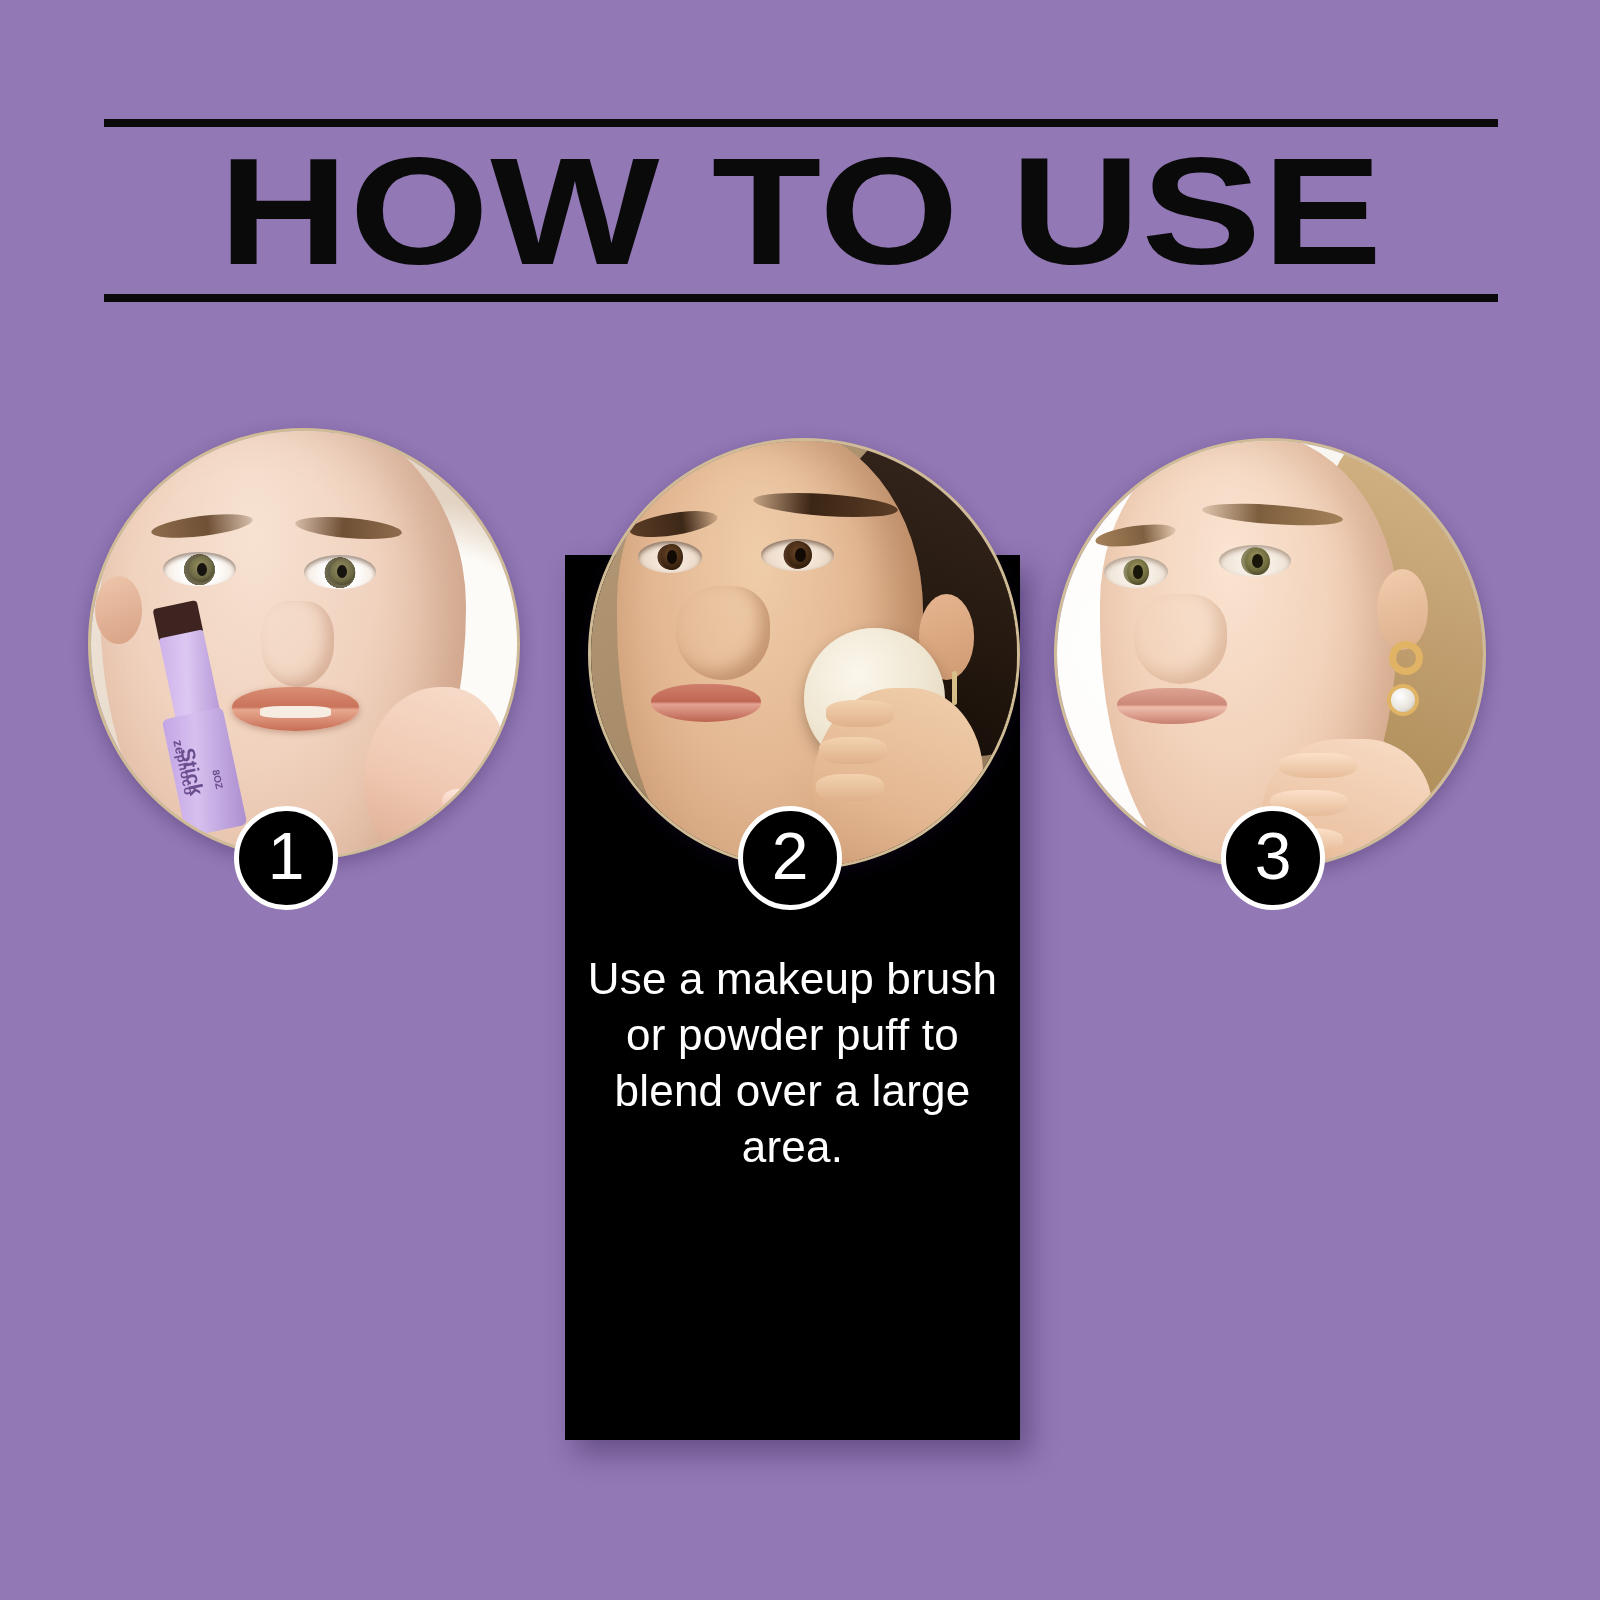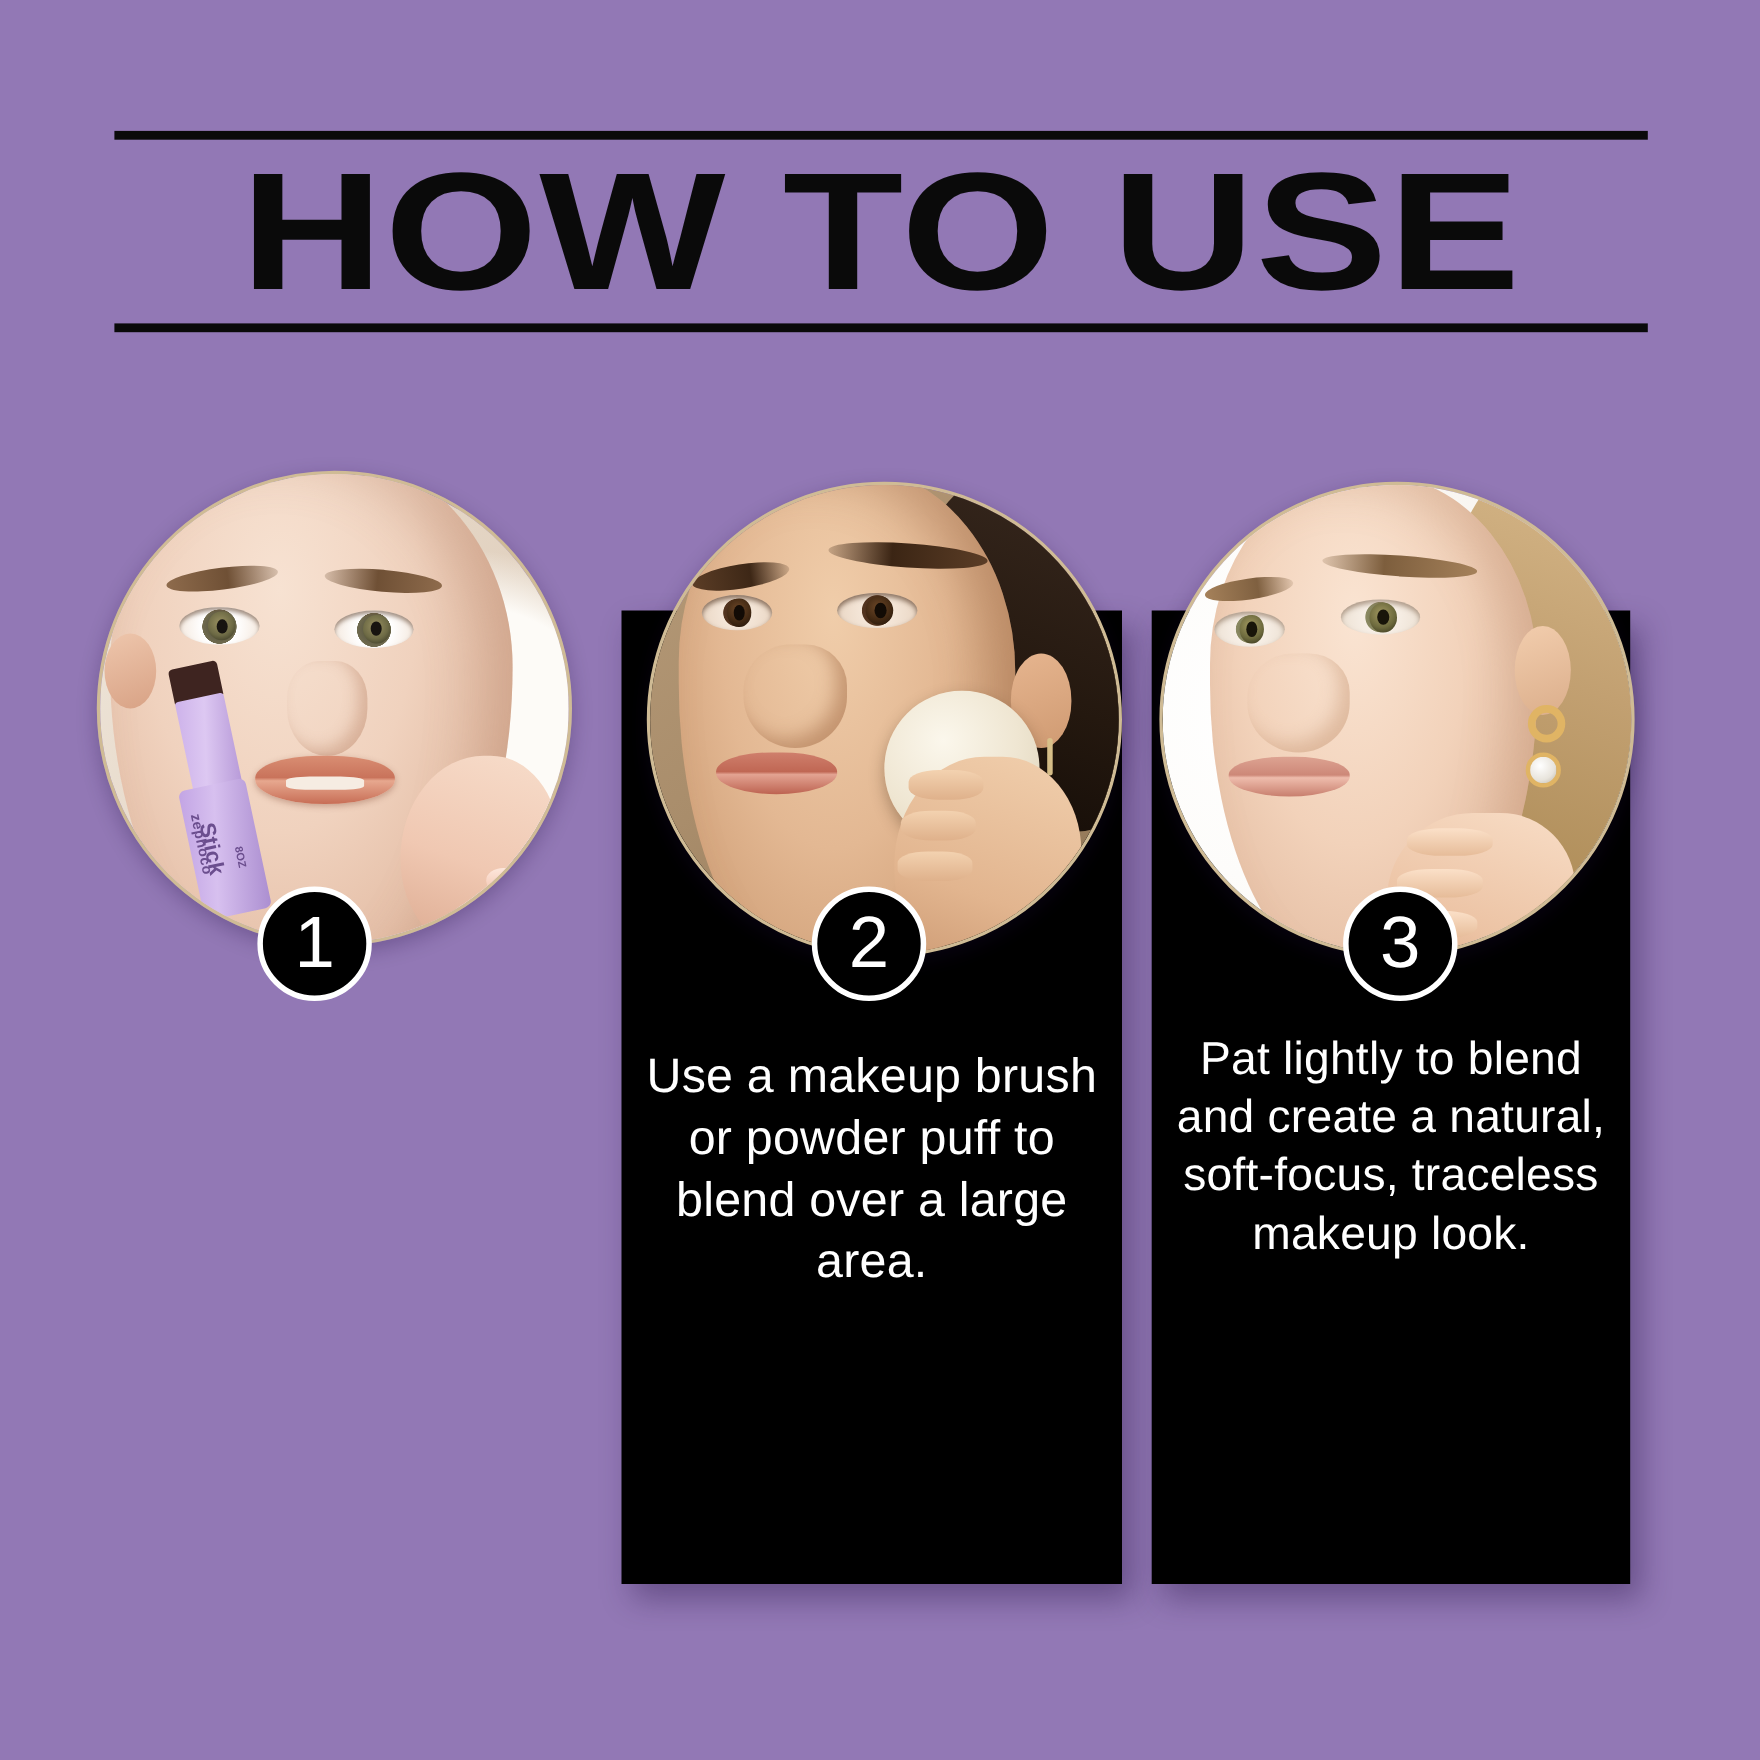--- a/index.html
+++ b/index.html
@@ -356,23 +356,20 @@
         <div class="fing f2"></div>
         <div class="fing f3"></div>
       </div>
     </div>
   </div>
 
   <div class="badge b2">
     <span>2</span>
   </div>
 
-  <div class="card c3">
-    <div class="card-text">Pat lightly to blend and create a natural, soft-focus, traceless makeup look.</div>
-  </div>
 
   <div class="photo p3">
     <div class="ph-inner">
       <div class="bg"></div>
       <div class="hairback"></div>
       <div class="face"></div>
       <div class="ear"></div>
       <div class="brow-l"></div>
       <div class="brow-r"></div>
       <div class="eye-l">

